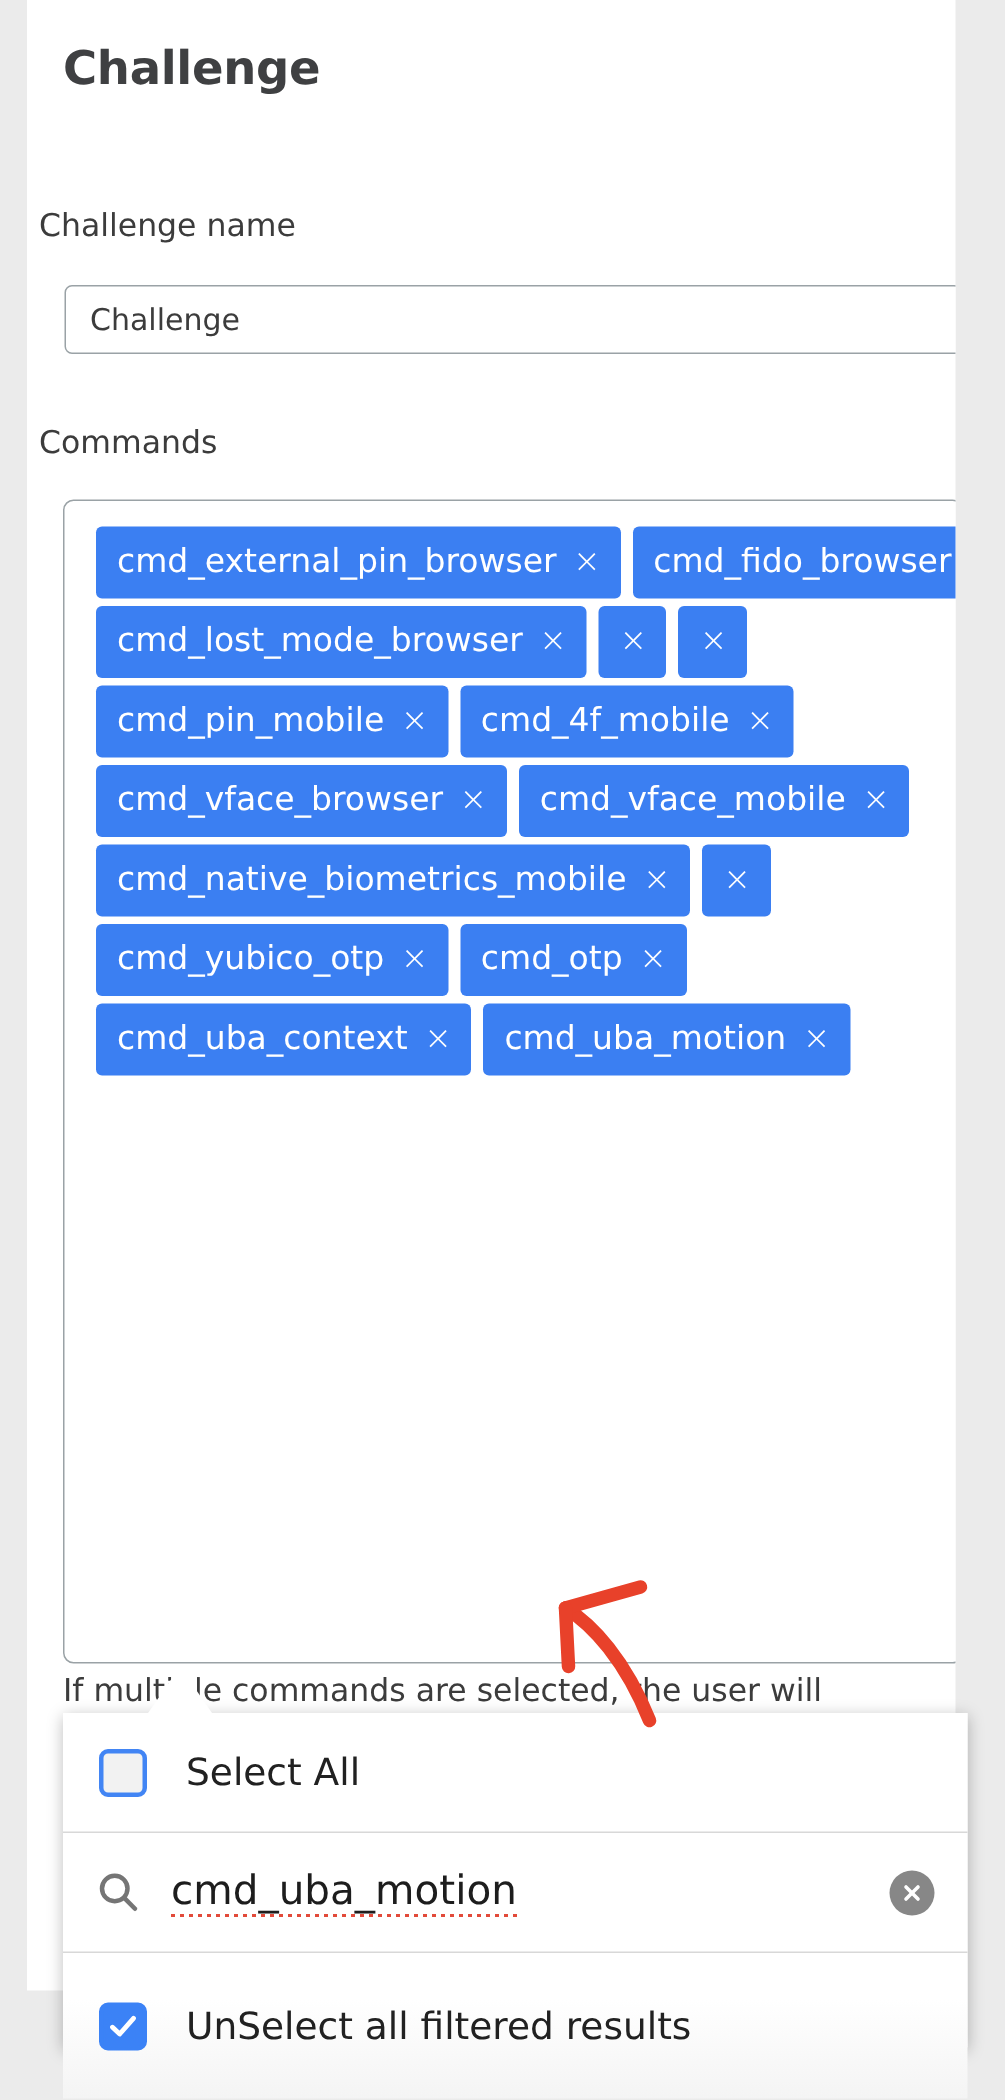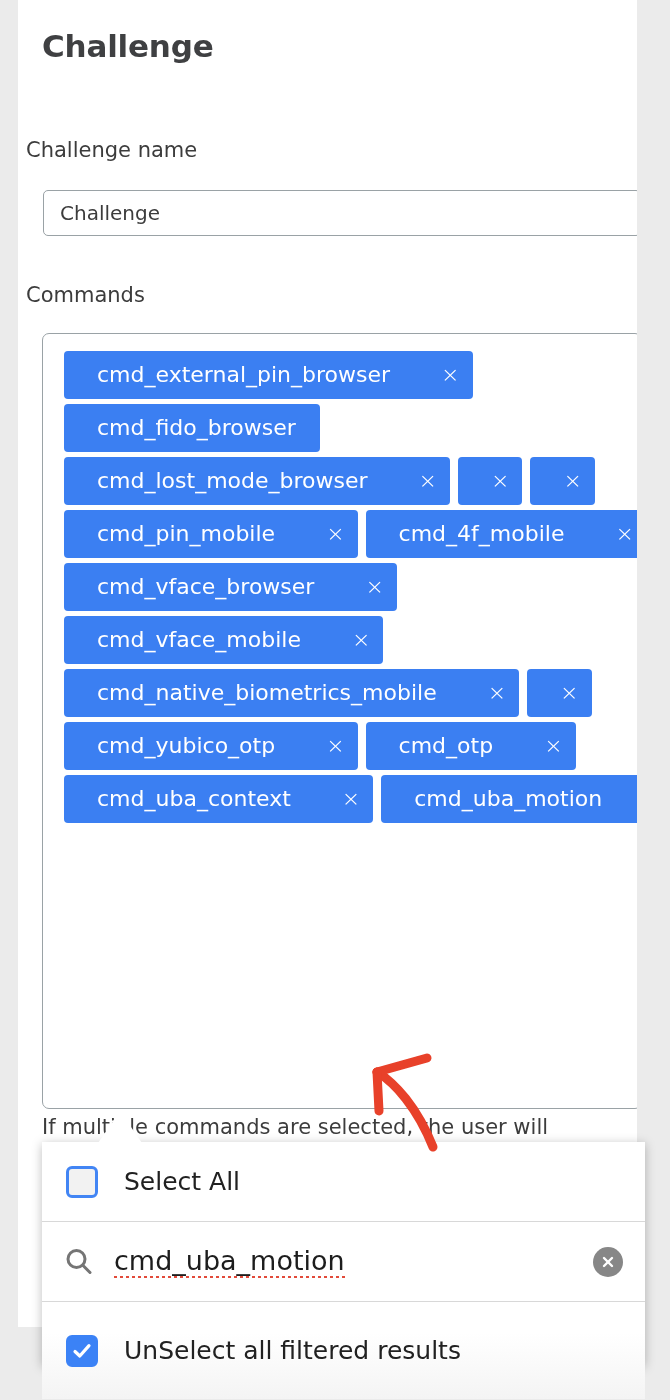--- a/index.html
+++ b/index.html
@@ -89,25 +89,24 @@
     gap: 5px 8px;
   }
 
   .chip {
     display: inline-flex;
     align-items: center;
     background: #3b7ff2;
     color: #ffffff;
     border-radius: 4px;
     height: 48px;
-    padding: 0 13px 0 33px;
+    padding: 0 13px 0 14px;
     font-size: 22px;
     white-space: nowrap;
     line-height: 1;
-    gap: 40px;
   }
   .chip .chip-label { padding-right: 11px; }
   .chip .chip-remove {
     font-size: 22px;
     color: #ffffff;
     line-height: 1;
     font-weight: 300;
   }
 
   

